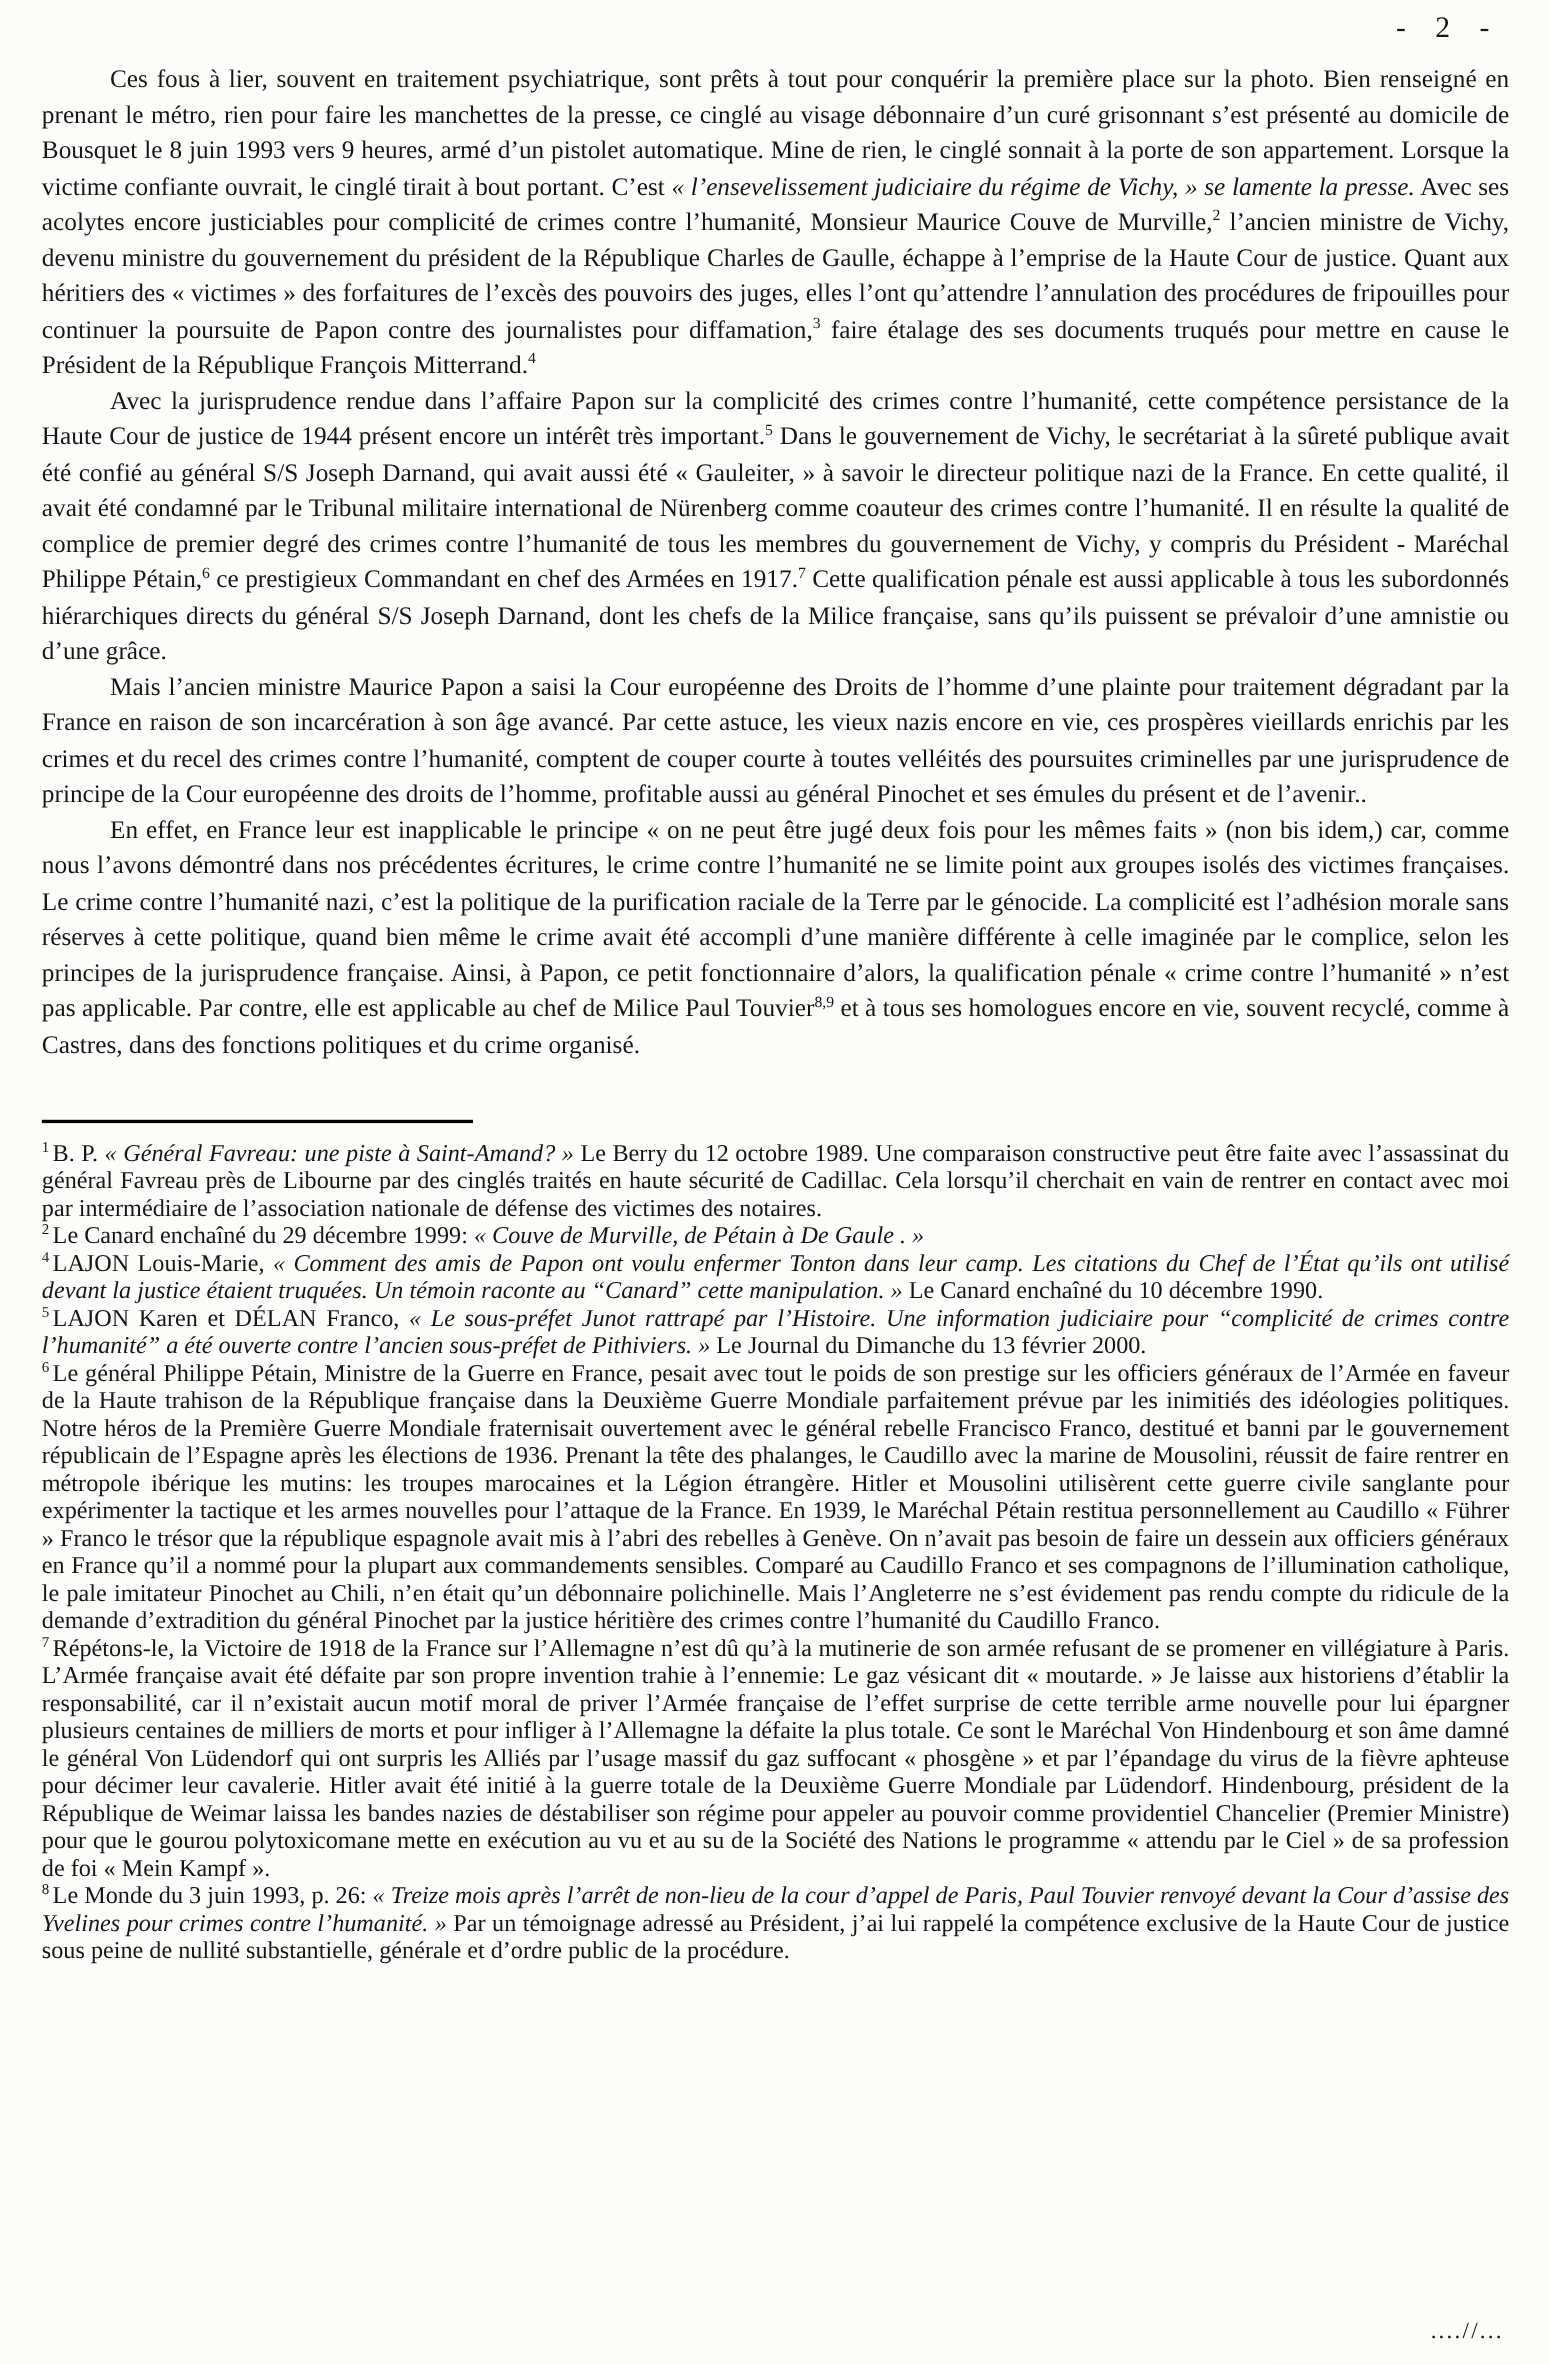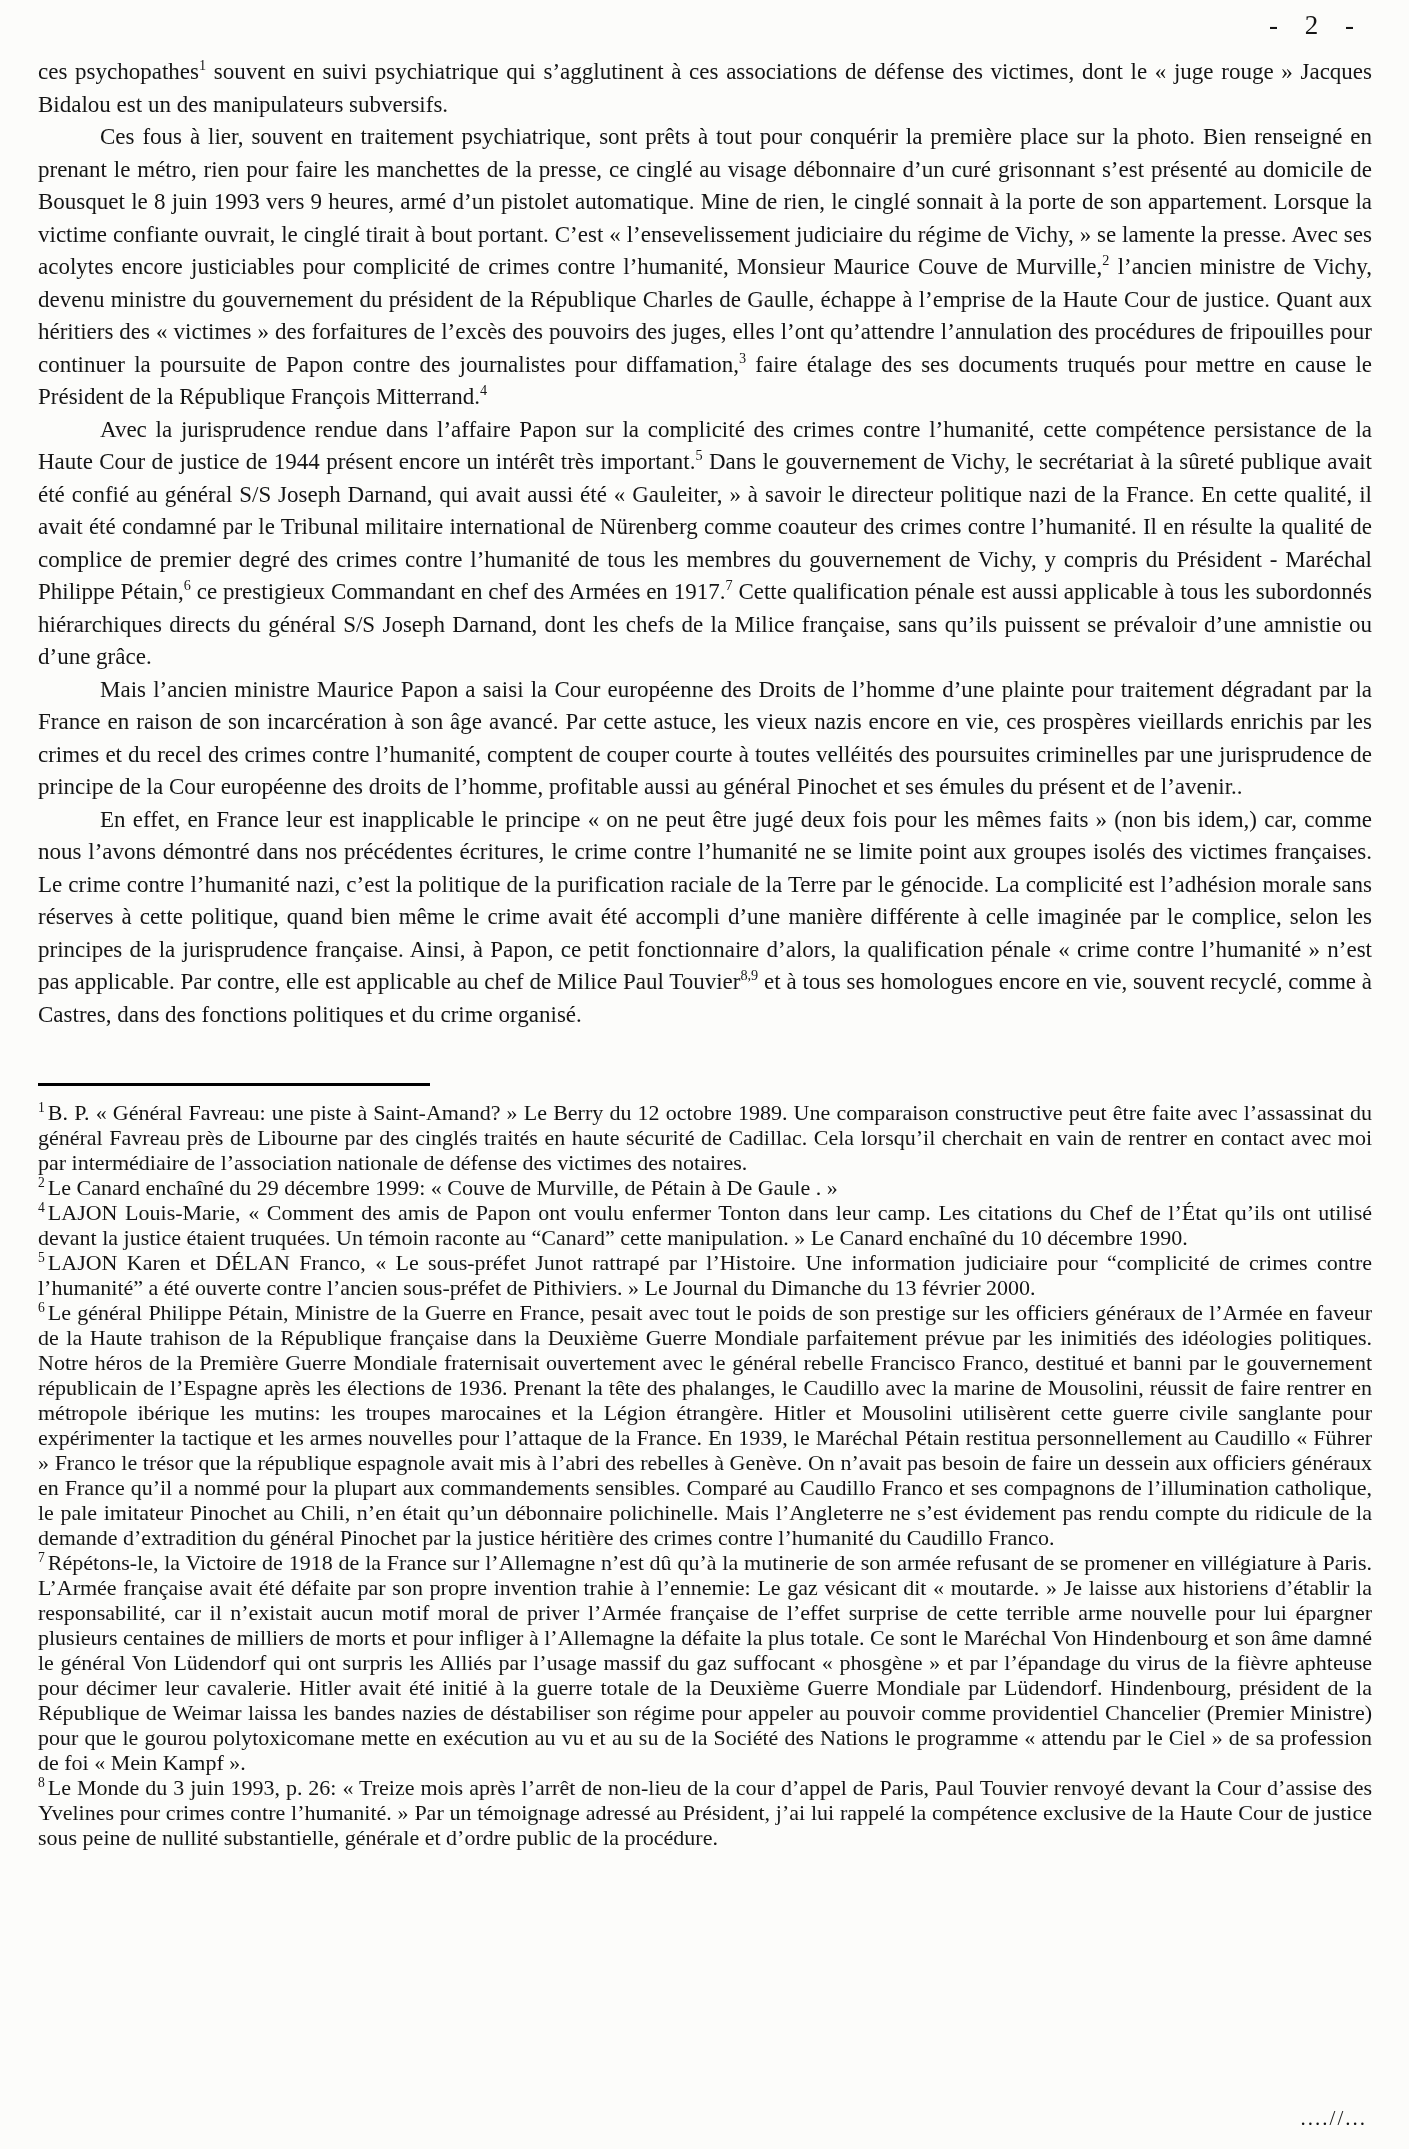--- a/index.html
+++ b/index.html
@@ -33,21 +33,21 @@
   .body-text {
     font-size: 23px;
     line-height: 32.5px;
     text-align: justify;
   }
   .para {
     margin: 0;
     text-indent: 62px;
   }
   .para.no-indent { text-indent: 0; }
-  .it { }
+  .it { font-style: italic; }
   sup.fn-ref, sup.fn-num {
     font-size: 0.62em;
     line-height: 0;
     vertical-align: super;
   }
   .footnote-separator {
     width: 392px;
     border: 0;
     border-top: 3px solid #000;
     margin: 52px 0 14px 0;
@@ -69,21 +69,20 @@
 </style>
 </head>
 <body>
 
 <div class="page">
   <header class="page-header">
     <span class="page-number">- 2 -</span>
   </header>
 
   <main class="body-text" id="body-paragraphs">
-      <p class="para no-indent"><span>ces psychopathes</span><sup class="fn-ref">1</sup><span> souvent en suivi psychiatrique qui s’agglutinent à ces associations de défense des victimes, dont le « juge rouge » Jacques Bidalou est un des manipulateurs subversifs.</span></p>
       <p class="para"><span>Ces fous à lier, souvent en traitement psychiatrique, sont prêts à tout pour conquérir la première place sur la photo. Bien renseigné en prenant le métro, rien pour faire les manchettes de la presse, ce cinglé au visage débonnaire d’un curé grisonnant s’est présenté au domicile de Bousquet le 8 juin 1993 vers 9 heures, armé d’un pistolet automatique. Mine de rien, le cinglé sonnait à la porte de son appartement. Lorsque la victime confiante ouvrait, le cinglé tirait à bout portant. C’est </span><span class="it">« l’ensevelissement judiciaire du régime de Vichy, » se lamente la presse.</span><span> Avec ses acolytes encore justiciables pour complicité de crimes contre l’humanité, Monsieur Maurice Couve de Murville,</span><sup class="fn-ref">2</sup><span> l’ancien ministre de Vichy, devenu ministre du gouvernement du président de la République Charles de Gaulle, échappe à l’emprise de la Haute Cour de justice. Quant aux héritiers des « victimes » des forfaitures de l’excès des pouvoirs des juges, elles l’ont qu’attendre l’annulation des procédures de fripouilles pour continuer la poursuite de Papon contre des journalistes pour diffamation,</span><sup class="fn-ref">3</sup><span> faire étalage des ses documents truqués pour mettre en cause le Président de la République François Mitterrand.</span><sup class="fn-ref">4</sup></p>
       <p class="para"><span>Avec la jurisprudence rendue dans l’affaire Papon sur la complicité des crimes contre l’humanité, cette compétence persistance de la Haute Cour de justice de 1944 présent encore un intérêt très important.</span><sup class="fn-ref">5</sup><span> Dans le gouvernement de Vichy, le secrétariat à la sûreté publique avait été confié au général S/S Joseph Darnand, qui avait aussi été « Gauleiter, » à savoir le directeur politique nazi de la France. En cette qualité, il avait été condamné par le Tribunal militaire international de Nürenberg comme coauteur des crimes contre l’humanité. Il en résulte la qualité de complice de premier degré des crimes contre l’humanité de tous les membres du gouvernement de Vichy, y compris du Président - Maréchal Philippe Pétain,</span><sup class="fn-ref">6</sup><span> ce prestigieux Commandant en chef des Armées en 1917.</span><sup class="fn-ref">7</sup><span> Cette qualification pénale est aussi applicable à tous les subordonnés hiérarchiques directs du général S/S Joseph Darnand, dont les chefs de la Milice française, sans qu’ils puissent se prévaloir d’une amnistie ou d’une grâce.</span></p>
       <p class="para"><span>Mais l’ancien ministre Maurice Papon a saisi la Cour européenne des Droits de l’homme d’une plainte pour traitement dégradant par la France en raison de son incarcération à son âge avancé. Par cette astuce, les vieux nazis encore en vie, ces prospères vieillards enrichis par les crimes et du recel des crimes contre l’humanité, comptent de couper courte à toutes velléités des poursuites criminelles par une jurisprudence de principe de la Cour européenne des droits de l’homme, profitable aussi au général Pinochet et ses émules du présent et de l’avenir..</span></p>
       <p class="para"><span>En effet, en France leur est inapplicable le principe « on ne peut être jugé deux fois pour les mêmes faits » (non bis idem,) car, comme nous l’avons démontré dans nos précédentes écritures, le crime contre l’humanité ne se limite point aux groupes isolés des victimes françaises. Le crime contre l’humanité nazi, c’est la politique de la purification raciale de la Terre par le génocide. La complicité est l’adhésion morale sans réserves à cette politique, quand bien même le crime avait été accompli d’une manière différente à celle imaginée par le complice, selon les principes de la jurisprudence française. Ainsi, à Papon, ce petit fonctionnaire d’alors, la qualification pénale « crime contre l’humanité » n’est pas applicable. Par contre, elle est applicable au chef de Milice Paul Touvier</span><sup class="fn-ref">8,9</sup><span> et à tous ses homologues encore en vie, souvent recyclé, comme à Castres, dans des fonctions politiques et du crime organisé.</span></p>
     </main>
 
   <hr class="footnote-separator">
 
   <section class="footnotes" id="footnotes">
       <div class="footnote"><sup class="fn-num">1</sup><span>B. P. </span><span class="it">« Général Favreau: une piste à Saint-Amand? »</span><span> Le Berry du 12 octobre 1989. Une comparaison constructive peut être faite avec l’assassinat du général Favreau près de Libourne par des cinglés traités en haute sécurité de Cadillac. Cela lorsqu’il cherchait en vain de rentrer en contact avec moi par intermédiaire de l’association nationale de défense des victimes des notaires.</span></div>

